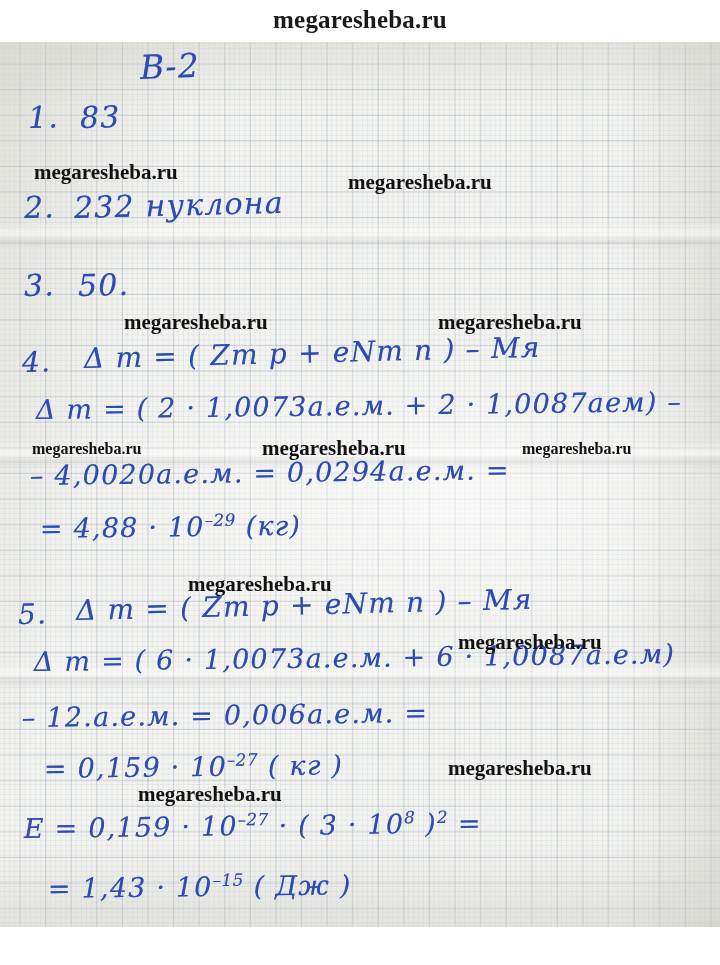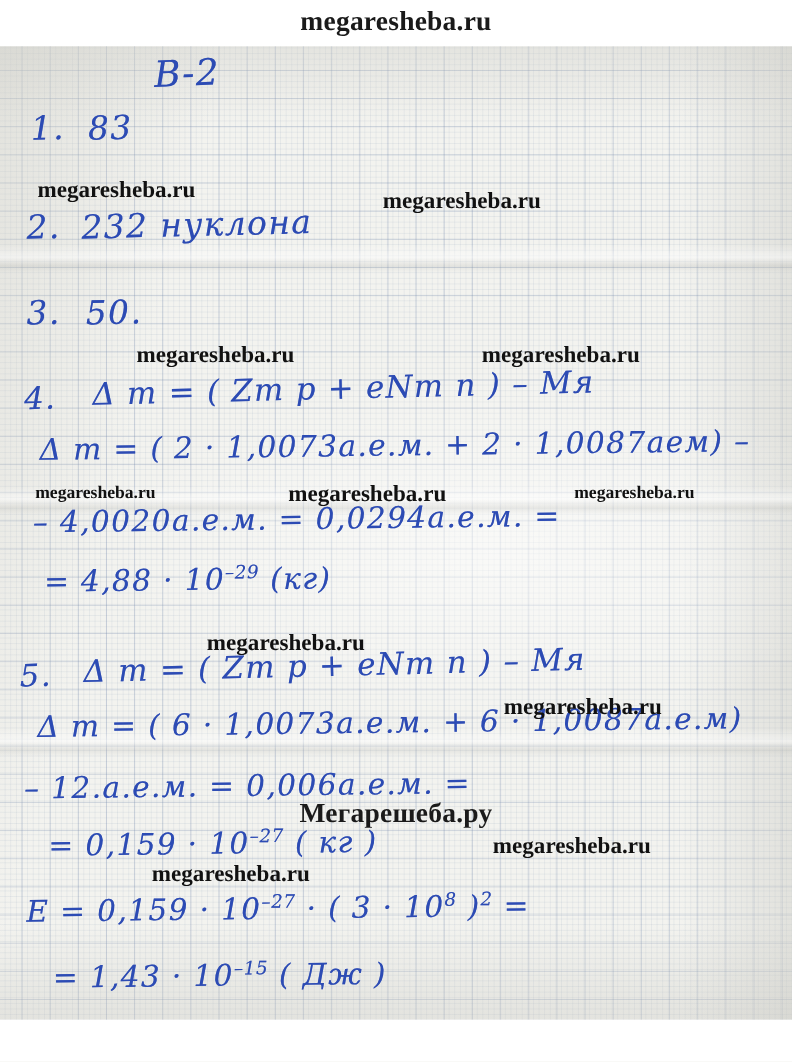--- a/index.html
+++ b/index.html
@@ -167,14 +167,13 @@
     <div class="wm" style="left:438px; top:268px; font-size:21px;">megaresheba.ru</div>
     <div class="wm" style="left:32px; top:398px; font-size:16px;">megaresheba.ru</div>
     <div class="wm" style="left:262px; top:394px; font-size:21px;">megaresheba.ru</div>
     <div class="wm" style="left:522px; top:398px; font-size:16px;">megaresheba.ru</div>
     <div class="wm" style="left:188px; top:530px; font-size:21px;">megaresheba.ru</div>
     <div class="wm" style="left:458px; top:588px; font-size:21px;">megaresheba.ru</div>
     <div class="wm" style="left:448px; top:714px; font-size:21px;">megaresheba.ru</div>
     <div class="wm" style="left:138px; top:740px; font-size:21px;">megaresheba.ru</div>
   </div>
 
-  <div class="banner banner-bottom">Мегарешеба.ру</div>
 </div>
 
 </body></html>

